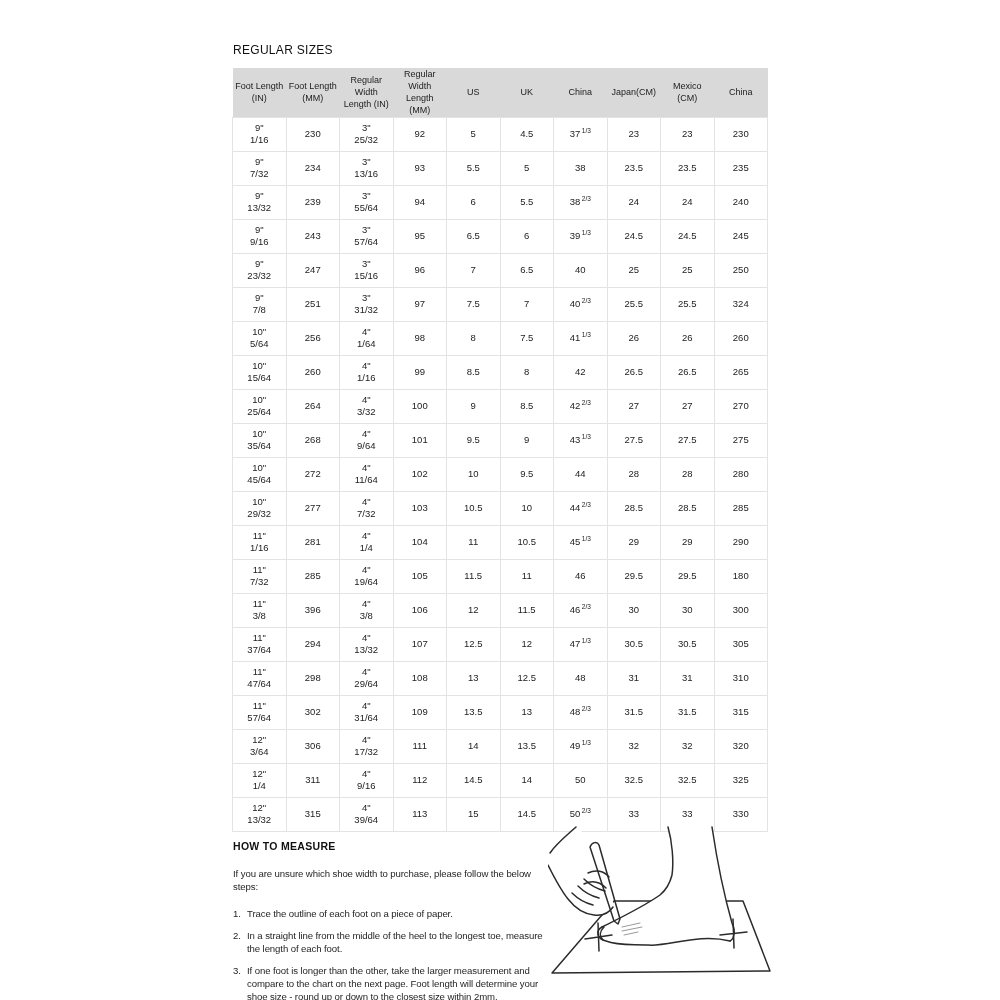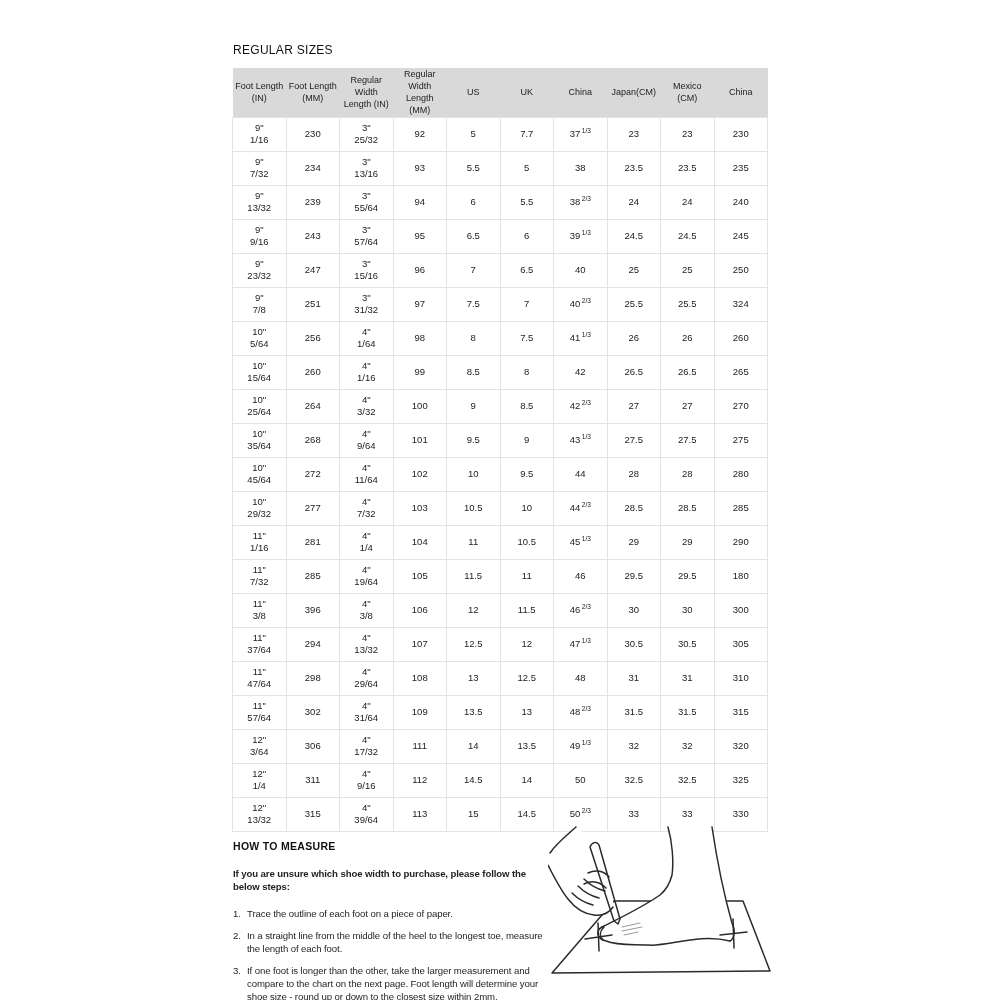--- a/index.html
+++ b/index.html
@@ -9,21 +9,21 @@
   .title{position:absolute;left:233px;top:13px;margin:0;font-size:22px;font-weight:500;letter-spacing:.3px;color:#111;}
   .subtitle{position:absolute;left:233px;top:43px;margin:0;font-size:12px;font-weight:400;letter-spacing:.3px;color:#111;}
 
   table.sizes{position:absolute;left:232px;top:68px;width:536px;border-collapse:collapse;table-layout:fixed;}
   table.sizes thead th{background:#d9d9d9;height:40px;padding:0 2px;font-weight:400;font-size:9px;line-height:1.35;color:#222;text-align:center;vertical-align:middle;border:none;}
   table.sizes tbody td{height:33px;padding:0 1px;border:1px solid #e3e3e3;font-size:9.5px;line-height:1.3;color:#222;text-align:center;vertical-align:middle;background:#fff;}
   .frac{font-size:6.5px;position:relative;top:-3.5px;margin-left:1.5px;}
 
   .how-to{position:absolute;left:233px;top:840px;width:322px;}
   .how-to h3{margin:0 0 15px 0;font-size:10.5px;font-weight:700;letter-spacing:.3px;color:#111;}
-  .how-to p{margin:0 0 14px 0;font-size:9.6px;line-height:13px;letter-spacing:-.1px;font-weight:bold;}
+  .how-to p{margin:0 0 14px 0;font-size:9.6px;line-height:13px;letter-spacing:-.1px;}
   .step{display:flex;margin-bottom:9px;font-size:9.6px;line-height:13px;letter-spacing:-.1px;}
   .step-num{flex:none;width:14px;}
   .step-text{flex:1;}
 
   .illus{position:absolute;left:548px;top:826px;width:236px;height:172px;}
   .illus path,.illus line{fill:none;stroke:#2b2b2b;stroke-width:1.5;stroke-linecap:round;stroke-linejoin:round;}
   .illus .fillw{fill:#fff;stroke:none;}
   .illus .sketch{stroke:#9a9a9a;stroke-width:1;}
 </style>
 </head>
@@ -48,21 +48,21 @@
           <th>China</th>
         </tr>
     </thead>
     <tbody id="bodyRows">
         <tr>
           <td>9"<br>1/16</td>
           <td>230</td>
           <td>3"<br>25/32</td>
           <td>92</td>
           <td>5</td>
-          <td>7.7</td>
+          <td>4.5</td>
           <td>37<span class="frac">1/3</span></td>
           <td>23</td>
           <td>23</td>
           <td>230</td>
         </tr>
         <tr>
           <td>9"<br>7/32</td>
           <td>234</td>
           <td>3"<br>13/16</td>
           <td>93</td>

